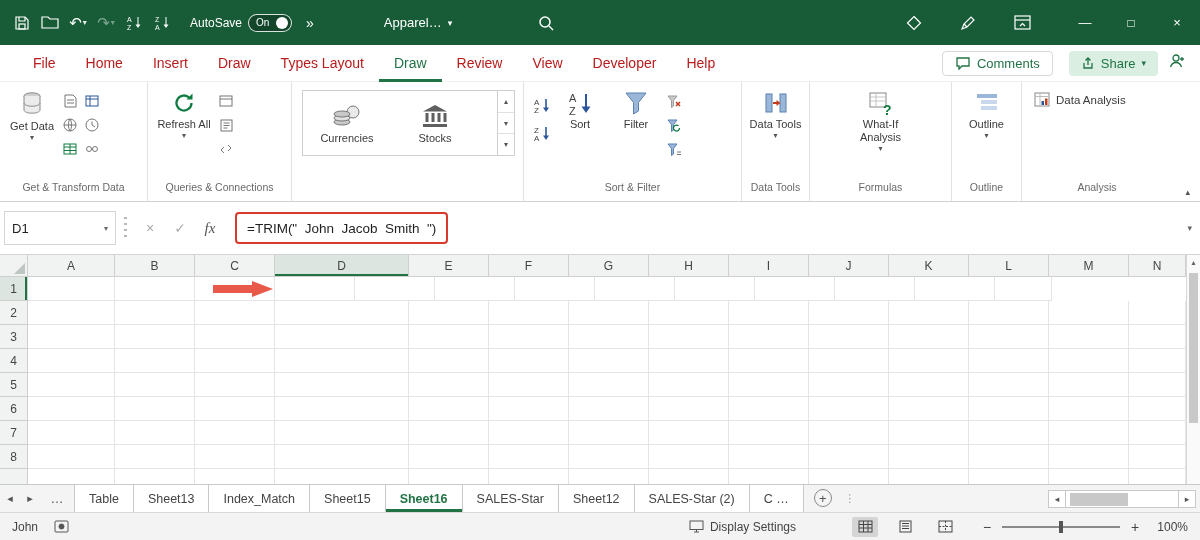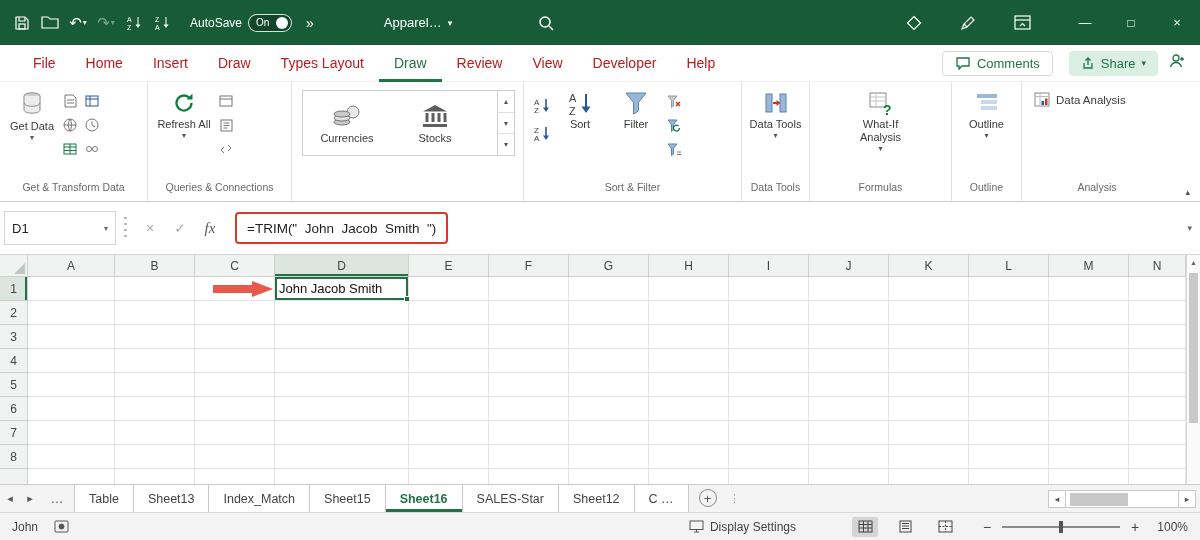--- a/index.html
+++ b/index.html
@@ -516,24 +516,20 @@
         <div class="colh" style="width: 80px;">M</div>
         <div class="colh" style="width: 57px;">N</div>
       </div>
   </div>
   <div id="grid-rows">
       <div class="grow">
         <div class="rowh sel">1</div>
         <div class="cell" style="width: 87px;"></div>
         <div class="cell" style="width: 80px;"></div>
         <div class="cell" style="width: 80px;"></div>
-        <div class="cell selcell" style="width: 134px;">
-          <span>John Jacob Smith</span>
-          <i class="fillhandle"></i>
-        </div>
         <div class="cell" style="width: 80px;"></div>
         <div class="cell" style="width: 80px;"></div>
         <div class="cell" style="width: 80px;"></div>
         <div class="cell" style="width: 80px;"></div>
         <div class="cell" style="width: 80px;"></div>
         <div class="cell" style="width: 80px;"></div>
         <div class="cell" style="width: 80px;"></div>
         <div class="cell" style="width: 80px;"></div>
         <div class="cell" style="width: 80px;"></div>
         <div class="cell" style="width: 57px;"></div>
@@ -690,20 +686,21 @@
   <span class="nav">▸</span>
   <span class="nav dots">…</span>
   <div class="tabs">
     <span class="stab">Table</span>
     <span class="stab">Sheet13</span>
     <span class="stab">Index_Match</span>
     <span class="stab">Sheet15</span>
     <span class="stab active">Sheet16</span>
     <span class="stab">SALES-Star</span>
     <span class="stab">Sheet12</span>
+    <span class="stab">SALES-Star (2)</span>
     <span class="stab">C …</span>
   </div>
   <span class="addsheet">+</span>
   <span class="tabgrip">⋮</span>
   <div class="hscroll">
     <span class="sarrow">◂</span>
     <span class="track">
         <span class="thumb"></span>
       </span>
     <span class="sarrow">▸</span>

